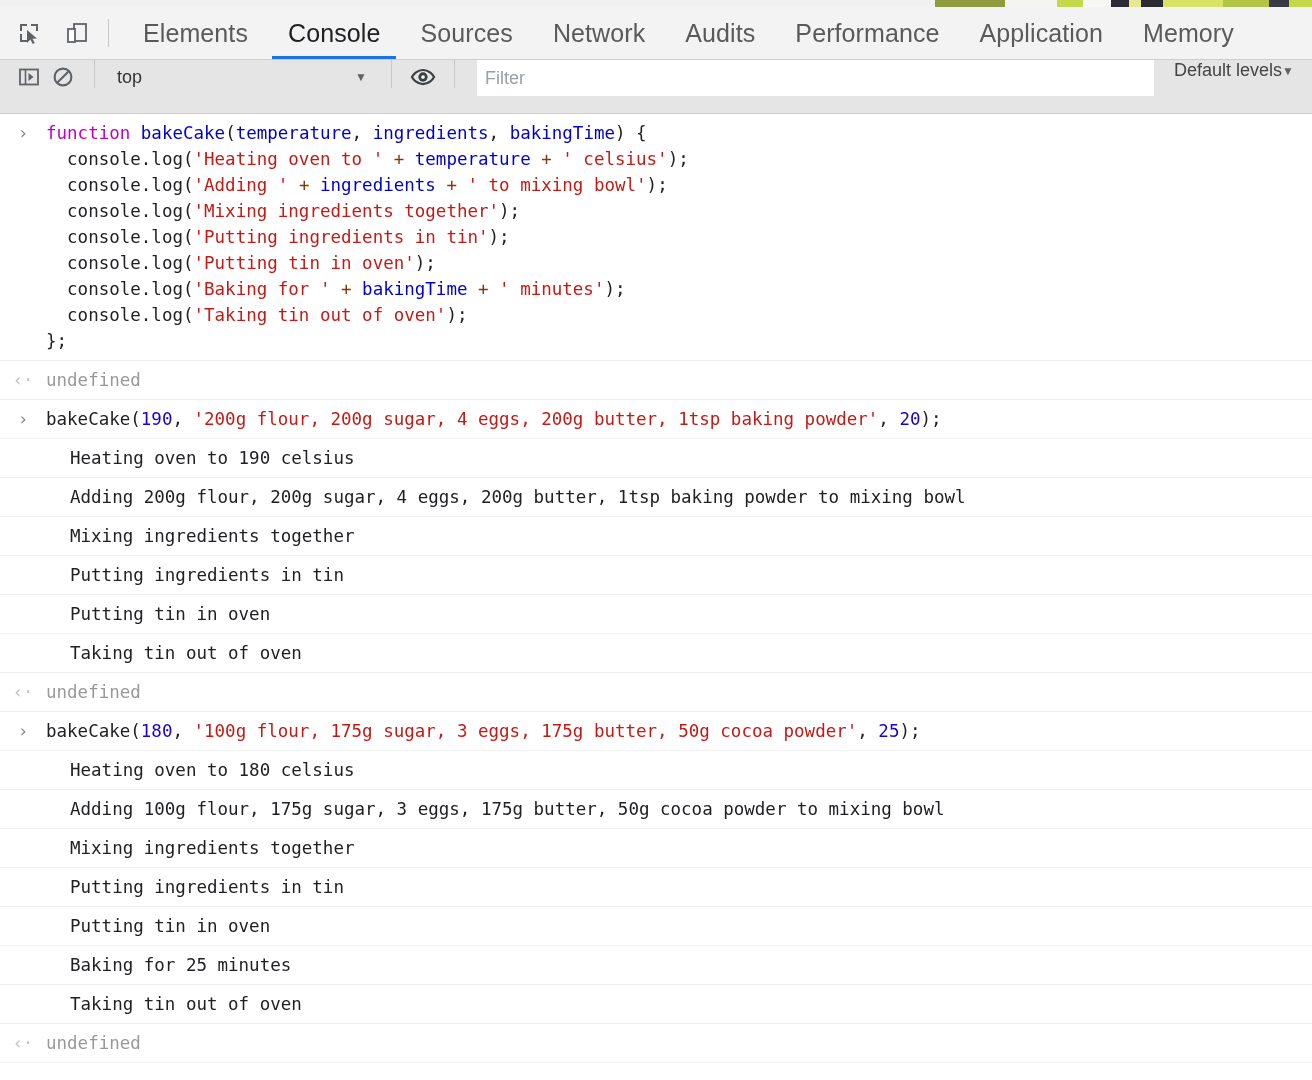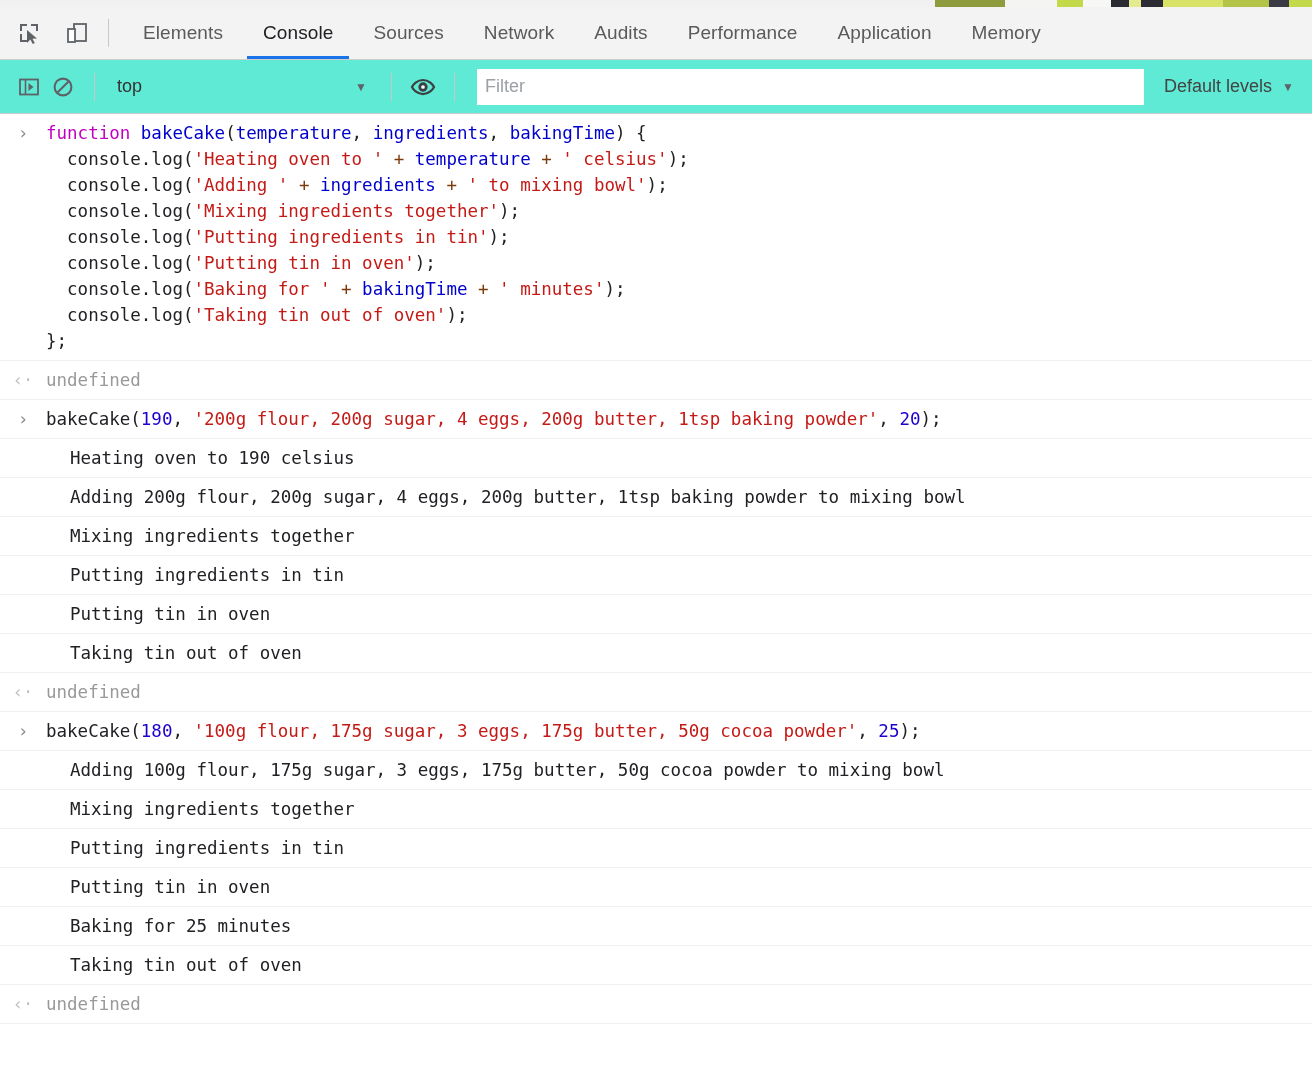--- a/index.html
+++ b/index.html
@@ -66,45 +66,45 @@
     flex: 0 0 1px;
   }
   .tabs {
     display: flex;
     align-items: stretch;
   }
   .tab {
     display: flex;
     align-items: center;
     padding: 0 20px;
-    font-size: 19px;
+    font-size: 25px;
     color: #5a5a5a;
     cursor: pointer;
     position: relative;
     white-space: nowrap;
     letter-spacing: 0.1px;
   }
   .tab.active {
     color: #202124;
   }
   .tab.active::after {
     content: "";
     position: absolute;
     left: 4px; right: 4px; bottom: 0;
     height: 3px;
     background: #1a73e8;
   }
 
   
   .conbar {
     height: 54px;
-    background: #5eead4;
+    background: #e5e5e5;
     border-bottom: 1px solid #cdcdcd;
     display: flex;
-    align-items: center;
+    align-items: flex-start;
     flex: 0 0 auto;
     padding-left: 12px;
   }
   .cb-icon {
     width: 34px; height: 34px;
     display: flex; align-items: center; justify-content: center;
     cursor: pointer;
     flex: 0 0 auto;
   }
   .cb-sep {
@@ -140,21 +140,20 @@
     margin-right: 6px;
     padding: 0 8px;
     font-size: 18px;
     color: #202124;
     font-family: "Liberation Sans", sans-serif;
   }
   .filter-input::placeholder { color: #9aa0a6; }
   .levels {
     display: flex;
     align-items: center;
-    gap: 10px;
     padding: 0 18px 0 14px;
     font-size: 18px;
     color: #444;
     cursor: pointer;
     flex: 0 0 auto;
     white-space: nowrap;
   }
 
   
   .console {
@@ -348,20 +347,24 @@
       <div class="row result">
         <div class="gutter output">‹·</div>
         <div class="rowtext">undefined</div>
       </div>
       <div class="row input">
         <div class="gutter input">›</div>
         <div class="rowtext"><span class="pl">bakeCake(</span><span class="num">180</span><span class="pl">, </span><span class="str">'100g flour, 175g sugar, 3 eggs, 175g butter, 50g cocoa powder'</span><span class="pl">, </span><span class="num">25</span><span class="pl">);</span></div>
       </div>
       <div class="row log">
         <div class="gutter output"></div>
+        <div class="rowtext">Heating oven to 180 celsius</div>
+      </div>
+      <div class="row log">
+        <div class="gutter output"></div>
         <div class="rowtext">Adding 100g flour, 175g sugar, 3 eggs, 175g butter, 50g cocoa powder to mixing bowl</div>
       </div>
       <div class="row log">
         <div class="gutter output"></div>
         <div class="rowtext">Mixing ingredients together</div>
       </div>
       <div class="row log">
         <div class="gutter output"></div>
         <div class="rowtext">Putting ingredients in tin</div>
       </div>

